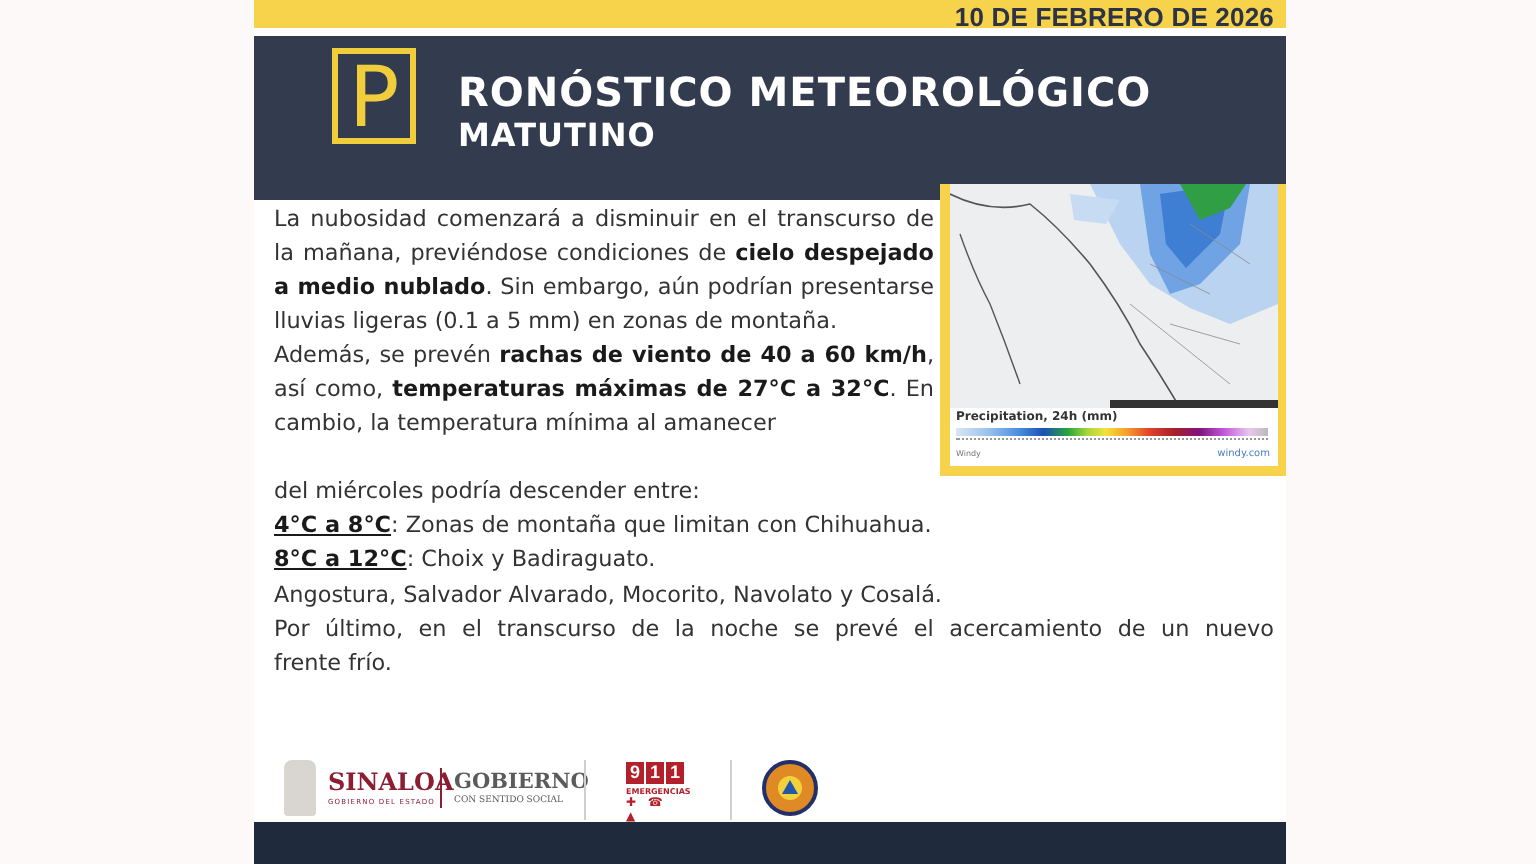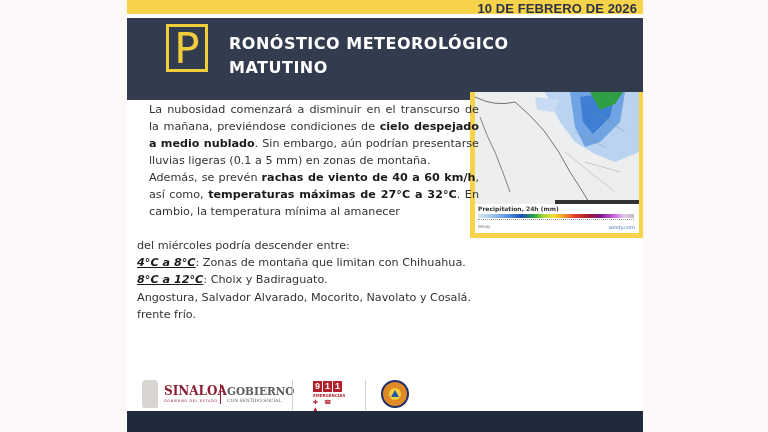--- a/index.html
+++ b/index.html
@@ -7,39 +7,39 @@
   body { background: #fdf9f8; font-family: "DejaVu Sans", sans-serif; position: relative; }
 
   .card { position: absolute; left: 127px; top: 0; width: 516px; height: 432px; background: #ffffff; overflow: hidden; }
 
   .date-bar { position: absolute; left: 0; top: 0; width: 516px; height: 14px; background: #f6d34a; }
   .date-text { position: absolute; right: 6px; top: 1px; font-family: "Liberation Sans", sans-serif; font-weight: 700; font-size: 13px; color: #2d3346; letter-spacing: 0.1px; }
 
   .header-band { position: absolute; left: 0; top: 18px; width: 516px; height: 82px; background: #333b4f; }
   .p-box { position: absolute; left: 39px; top: 24px; width: 42px; height: 48px; border: 3px solid #f0cd3b; }
   .p-letter { position: absolute; left: 0; top: -2px; width: 36px; text-align: center; font-family: "DejaVu Sans", sans-serif; font-size: 42px; color: #f0cd3b; line-height: 48px; }
-  .title-line1 { position: absolute; left: 102px; top: 34px; font-family: "DejaVu Sans", sans-serif; font-weight: 700; font-size: 16px; color: #ffffff; letter-spacing: 0.5px; }
+  .title-line1 { position: absolute; left: 102px; top: 34px; font-family: "DejaVu Sans", sans-serif; font-weight: 700; font-size: 20px; color: #ffffff; letter-spacing: 0.5px; }
   .title-line2 { position: absolute; left: 102px; top: 58px; font-family: "DejaVu Sans", sans-serif; font-weight: 700; font-size: 16px; color: #ffffff; letter-spacing: 0.5px; }
   .hora { position: absolute; left: 10px; top: 79px; font-family: "DejaVu Sans", sans-serif; font-weight: 700; font-size: 15px; color: #ffffff; }
 
   .map-frame { position: absolute; left: 343px; top: 92px; width: 176px; height: 146px; background: #f6d34a; }
   .map { position: absolute; left: 5px; top: 0; width: 164px; height: 141px; background: #eeeff1; overflow: hidden; }
   .map svg { position: absolute; left: 0; top: 0; }
   .legend { position: absolute; left: 0; top: 112px; width: 164px; height: 29px; background: #ffffff; }
   .legend-title { position: absolute; left: 3px; top: 1px; font-size: 6px; font-weight: 700; color: #333; font-family: "DejaVu Sans", sans-serif; }
   .legend-bar { position: absolute; left: 3px; top: 10px; width: 156px; height: 4px; background: linear-gradient(90deg, #d8e6f5 0%, #9cc3ec 10%, #4d8fdc 20%, #1d4fb5 28%, #2aa63b 36%, #a8d53b 42%, #f2e23a 48%, #f59b2c 55%, #e2412d 62%, #a71f2a 70%, #7d1480 78%, #c35ad6 86%, #e8c6ef 94%, #bbbbbb 100%); }
   .legend-ticks { position: absolute; left: 3px; top: 15px; width: 156px; height: 3px; border-top: 1px dotted #999; }
   .legend-src { position: absolute; left: 3px; top: 20px; font-size: 4px; color: #777; }
   .legend-brand { position: absolute; right: 4px; top: 20px; font-size: 5px; color: #4a7fc4; }
 
-  .body-text { position: absolute; left: 22px; top: 101px; width: 330px; font-family: "DejaVu Sans", sans-serif; font-size: 11.2px; line-height: 17px; color: #333333; text-align: justify; }
+  .body-text { position: absolute; left: 10px; top: 101px; width: 330px; font-family: "DejaVu Sans", sans-serif; font-size: 11.2px; line-height: 17px; color: #333333; text-align: justify; }
   .body-text b { color: #1a1a1a; }
   .full-text { position: absolute; left: 10px; top: 237px; width: 500px; font-family: "DejaVu Sans", sans-serif; font-size: 11.2px; line-height: 17.2px; color: #333333; }
   .full-text .row { display: block; white-space: nowrap; }
-  .full-text .rng { font-weight: 700; font-style: italic; text-decoration: underline; color: #1a1a1a; }
+  .full-text .rng { font-weight: 700; text-decoration: underline; color: #1a1a1a; }
   .justify { text-align: justify; text-align-last: justify; white-space: normal !important; }
 
   .logos { position: absolute; left: 0; top: 378px; width: 516px; height: 34px; }
   .logo-sinaloa-seal { position: absolute; left: 15px; top: 2px; width: 16px; height: 28px; background: #d9d6d2; border-radius: 4px 4px 2px 2px; }
   .logo-sinaloa { position: absolute; left: 37px; top: 6px; font-family: "DejaVu Serif", serif; font-weight: 700; font-size: 12px; color: #8b1e32; }
   .logo-sinaloa-sub { position: absolute; left: 37px; top: 21px; font-size: 3.5px; color: #8b1e32; letter-spacing: 0.6px; }
   .divider-a { position: absolute; left: 93px; top: 6px; width: 1px; height: 20px; background: #8b1e32; }
   .logo-gob { position: absolute; left: 100px; top: 7px; font-family: "DejaVu Serif", serif; font-weight: 700; font-size: 10.5px; color: #5b5b5b; }
   .logo-gob-sub { position: absolute; left: 100px; top: 20px; font-family: "DejaVu Serif", serif; font-size: 4.5px; color: #5b5b5b; }
   .divider-b { position: absolute; left: 165px; top: 2px; width: 1px; height: 30px; background: #cfcfcf; }
@@ -99,20 +99,21 @@
   <div class="body-text">
     <p><span>La nubosidad comenzará a disminuir en el transcurso de la mañana, previéndose condiciones de </span><b>cielo despejado a medio nublado</b><span>. Sin embargo, aún podrían presentarse lluvias ligeras (0.1 a 5 mm) en zonas de montaña.</span></p>
     <p><span>Además, se prevén </span><b>rachas de viento de 40 a 60 km/h</b><span>, así como, </span><b>temperaturas máximas de 27°C a 32°C</b><span>. En cambio, la temperatura mínima al amanecer</span></p>
   </div>
 
   <div class="full-text">
     <span class="row">del miércoles podría descender entre:</span>
     <span class="row"><span class="rng">4°C a 8°C</span><span>: Zonas de montaña que limitan con Chihuahua.</span></span>
     <span class="row"><span class="rng">8°C a 12°C</span><span>: Choix y Badiraguato.</span></span>
     <span class="row">Angostura, Salvador Alvarado, Mocorito, Navolato y Cosalá.</span>
+    <span class="row justify">Por último, en el transcurso de la noche se prevé el acercamiento de un nuevo</span>
     <span class="row">frente frío.</span>
   </div>
 
   <div class="logos">
     <div class="logo-sinaloa-seal"></div>
     <div class="logo-sinaloa">SINALOA</div>
     <div class="logo-sinaloa-sub">GOBIERNO DEL ESTADO</div>
     <div class="divider-a"></div>
     <div class="logo-gob">GOBIERNO</div>
     <div class="logo-gob-sub">CON SENTIDO SOCIAL</div>

